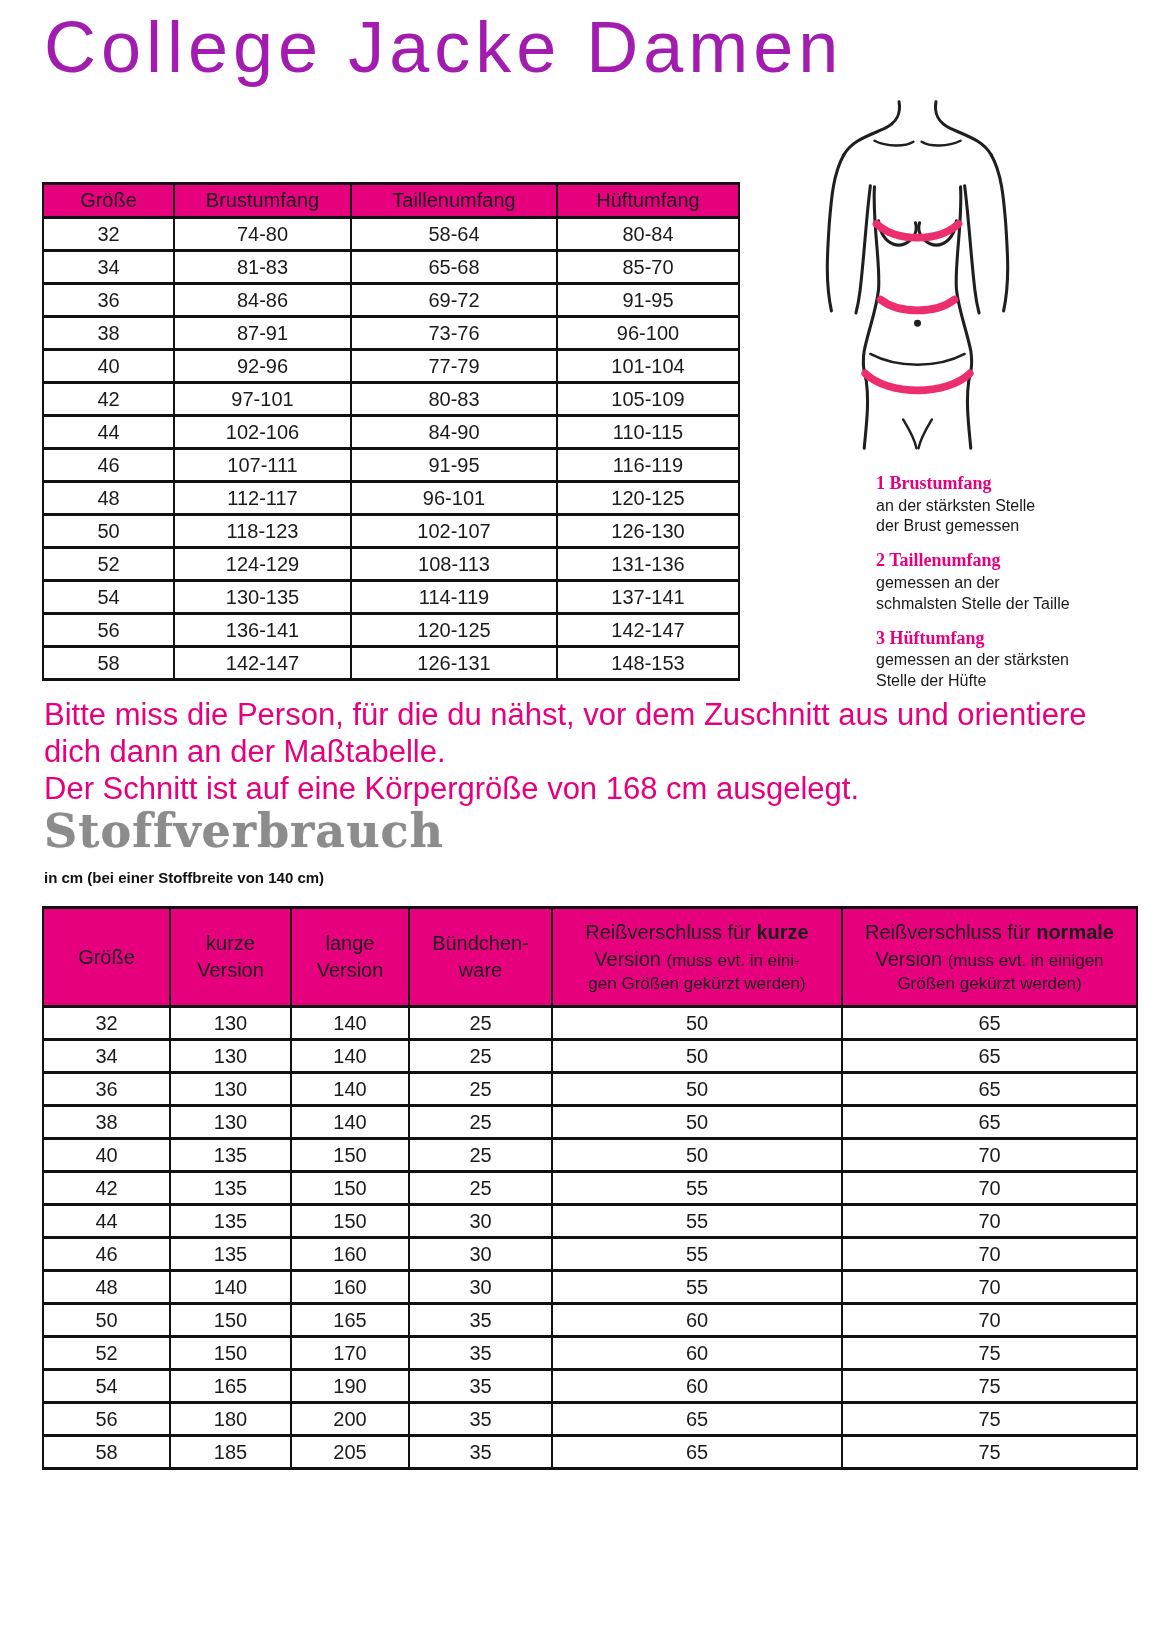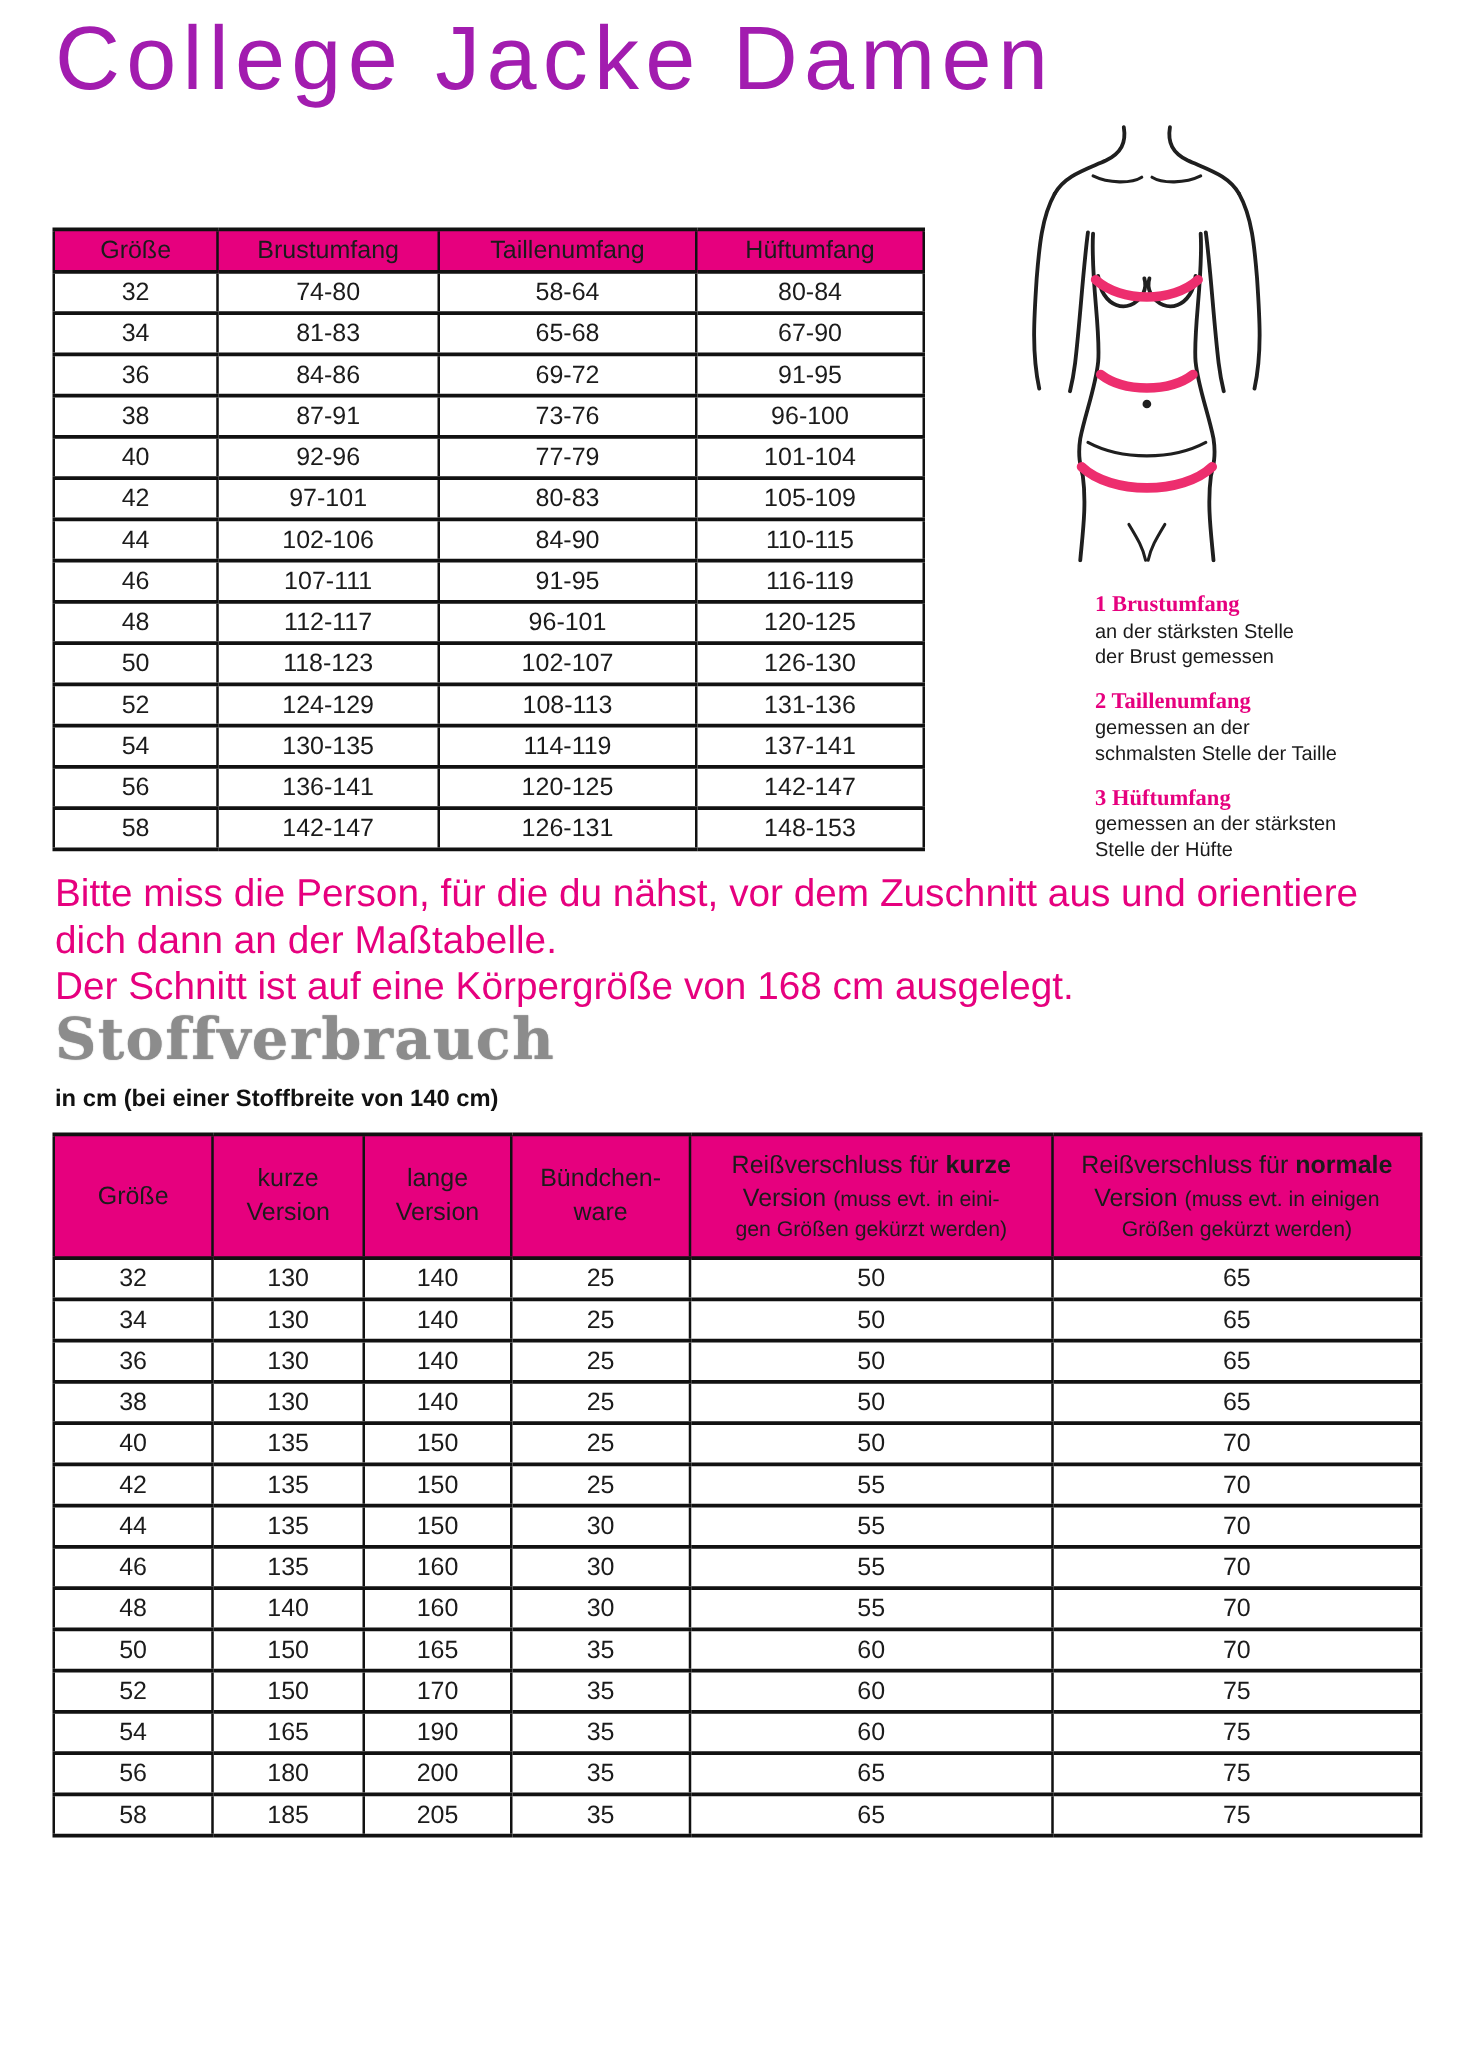--- a/index.html
+++ b/index.html
@@ -49,21 +49,21 @@
   .legend-desc  { color:#1a1a1a; font-size:16px; line-height:1.3; white-space:pre-line; margin-top:2px; }
 
   .note {
     position:absolute; left:44px; top:696px; width:1095px; margin:0;
     color:var(--accent); font-size:31px; line-height:37px;
   }
   .note-line { display:block; }
 
   .subtitle {
     position:absolute; left:44px; top:869px;
-    font-size:19px; font-weight:bold; color:#111;
+    font-size:15px; font-weight:bold; color:#111;
   }
 </style>
 </head>
 <body>
 
 <div class="page">
 
   <h1 class="page-title">College Jacke Damen</h1>
 
 
@@ -86,21 +86,21 @@
         <tr>
           <td>32</td>
           <td>74-80</td>
           <td>58-64</td>
           <td>80-84</td>
         </tr>
         <tr>
           <td>34</td>
           <td>81-83</td>
           <td>65-68</td>
-          <td>67-90</td>
+          <td>85-70</td>
         </tr>
         <tr>
           <td>36</td>
           <td>84-86</td>
           <td>69-72</td>
           <td>91-95</td>
         </tr>
         <tr>
           <td>38</td>
           <td>87-91</td>

